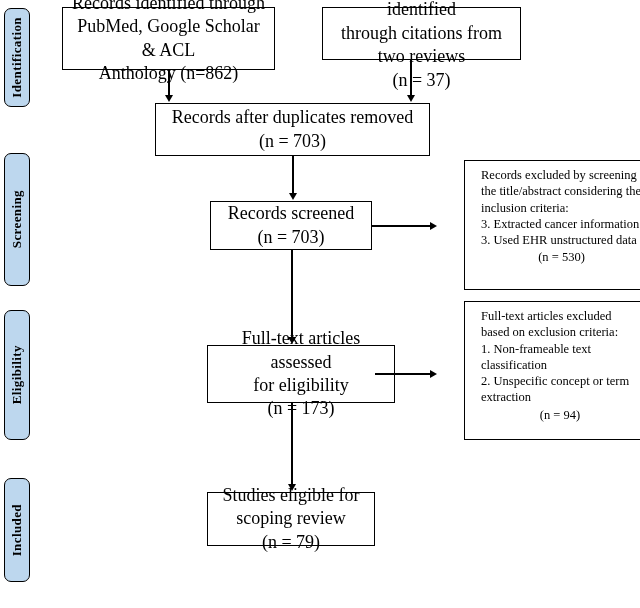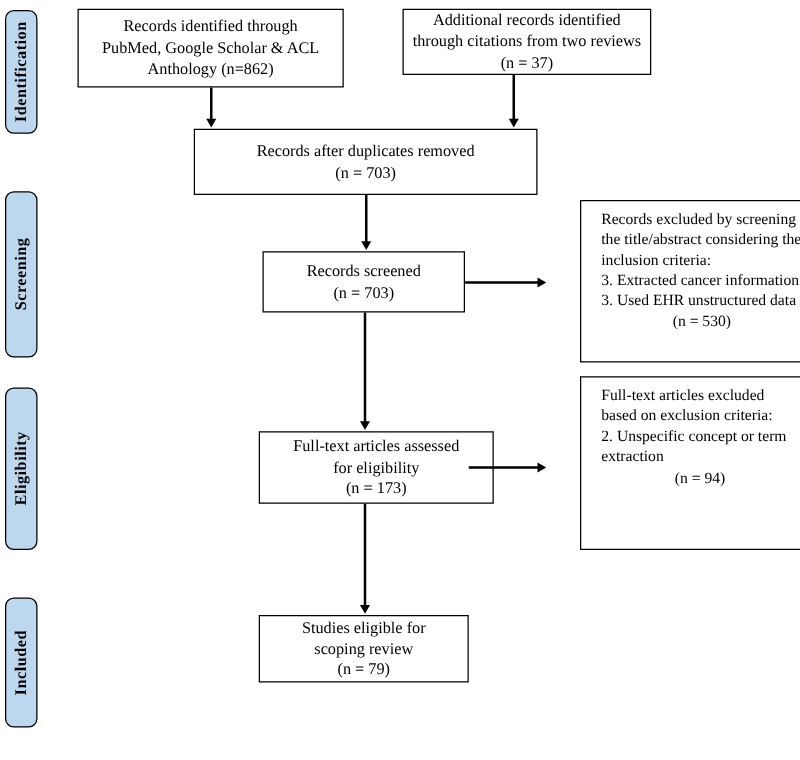--- a/index.html
+++ b/index.html
@@ -32,21 +32,21 @@
     font-weight: bold;
     font-size: 13px;
     letter-spacing: 0.4px;
     white-space: nowrap;
   }
   .box {
     position: absolute;
     background: #ffffff;
     border: 1px solid #000000;
     box-sizing: border-box;
-    font-size: 13px;
+    font-size: 18px;
     line-height: 1.3;
     display: flex;
     flex-direction: column;
     align-items: center;
     justify-content: center;
     text-align: center;
     padding: 4px 6px;
   }
   .box.side {
     align-items: flex-start;
@@ -129,20 +129,21 @@
     <div class="box-text">3. Used EHR unstructured data</div>
     <div class="box-count">(n = 530)</div>
   </div>
 
   <div class="box" style="left:207px; top:345px; width:188px; height:58px;">
     <div class="box-text">Full-text articles assessed<br>for eligibility<br>(n = 173)</div>
   </div>
 
   <div class="box side" style="left:438px; top:301px; width:192px; height:139px;">
     <div class="box-text">Full-text articles excluded based on exclusion criteria:</div>
+    <div class="box-text">1. Non-frameable text classification</div>
     <div class="box-text">2. Unspecific concept or term extraction</div>
     <div class="box-count">(n = 94)</div>
   </div>
 
   <div class="box" style="left:207px; top:492px; width:168px; height:54px;">
     <div class="box-text">Studies eligible for<br>scoping review<br>(n = 79)</div>
   </div>
 
   <div class="arrow-v" style="left:168px; top:70px; height:26px;"></div>
   <div class="arrow-v" style="left:410px; top:60px; height:36px;"></div>

